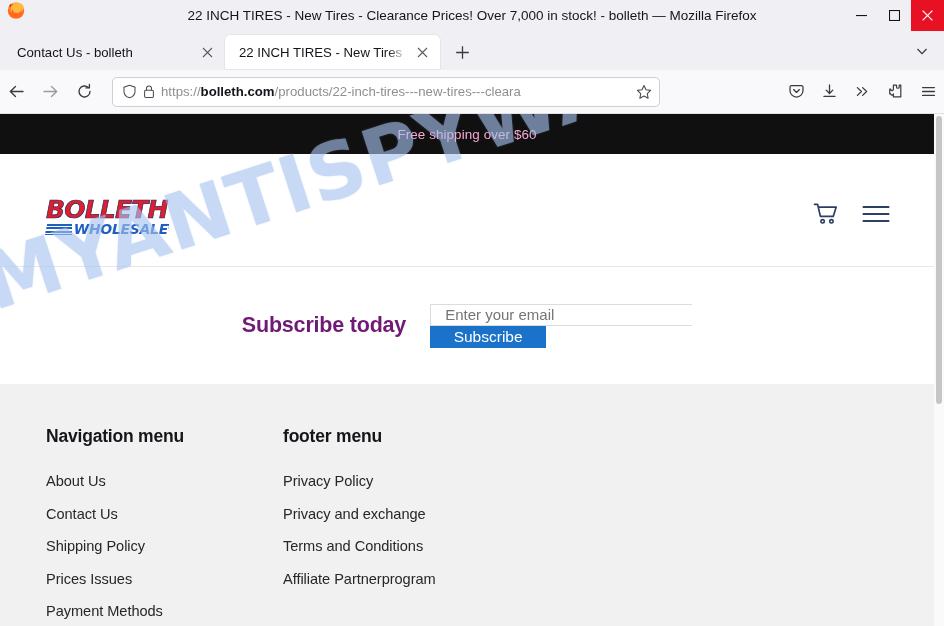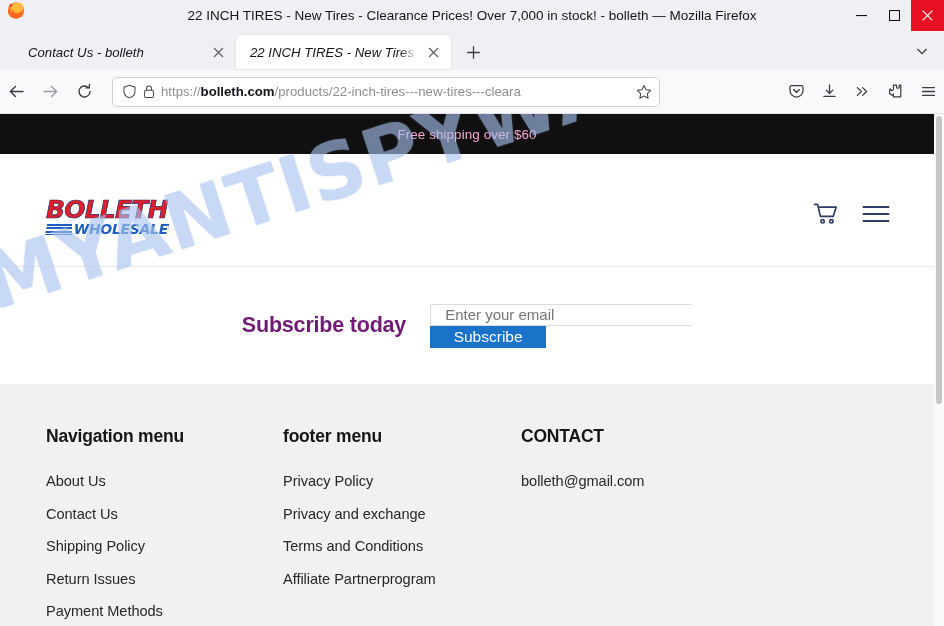--- a/index.html
+++ b/index.html
@@ -27,21 +27,21 @@
   .wincontrols { margin-left: auto; display: flex; height: 31px; z-index: 2; }
   .wc {
     width: 33px; height: 31px; display: flex; align-items: center; justify-content: center;
     color: #15141a;
   }
   .wc-close { background: #e81123; color: #ffffff; }
   .wc svg { display: block; }
 
   .tabbar {
     height: 39px; background: #f0f0f4; display: flex; align-items: flex-end;
-    padding: 0 0 0 14px; flex: 0 0 39px; position: relative; font-style: italic;
+    padding: 0 0 0 3px; flex: 0 0 39px; position: relative;
   }
   .tab {
     height: 34px; display: flex; align-items: center; gap: 6px;
     padding: 0 9px 0 14px; margin-bottom: 1px;
     font-size: 13.2px; color: #15141a; position: relative;
     border-radius: 5px 5px 0 0;
   }
   .tab.inactive { width: 222px; }
   .tab.active { background: #ffffff; width: 215px; box-shadow: 0 0 0 0.5px rgba(0,0,0,.09); }
   .tab-label {
@@ -358,34 +358,30 @@
           <div class="subscribe-btn">Subscribe</div>
         </div>
       </div>
 
       <div class="footer">
         <div class="fcol fcol-1">
           <h3>Navigation menu</h3>
           <a href="#">About Us</a>
           <a href="#">Contact Us</a>
           <a href="#">Shipping Policy</a>
-          <a href="#">Return Issues</a>
+          <a href="#">Prices Issues</a>
           <a href="#">Payment Methods</a>
         </div>
         <div class="fcol fcol-2">
           <h3>footer menu</h3>
           <a href="#">Privacy Policy</a>
           <a href="#">Privacy and exchange</a>
           <a href="#">Terms and Conditions</a>
           <a href="#">Affiliate Partnerprogram</a>
         </div>
-        <div class="fcol fcol-3">
-          <h3>CONTACT</h3>
-          <span class="fitem">bolleth@gmail.com</span>
-        </div>
       </div>
 
     </div>
 
     <div class="watermark">MYANTISPYWARE.COM</div>
 
     <div class="pscroll">
       <div class="pscroll-thumb"></div>
     </div>
   </div>

